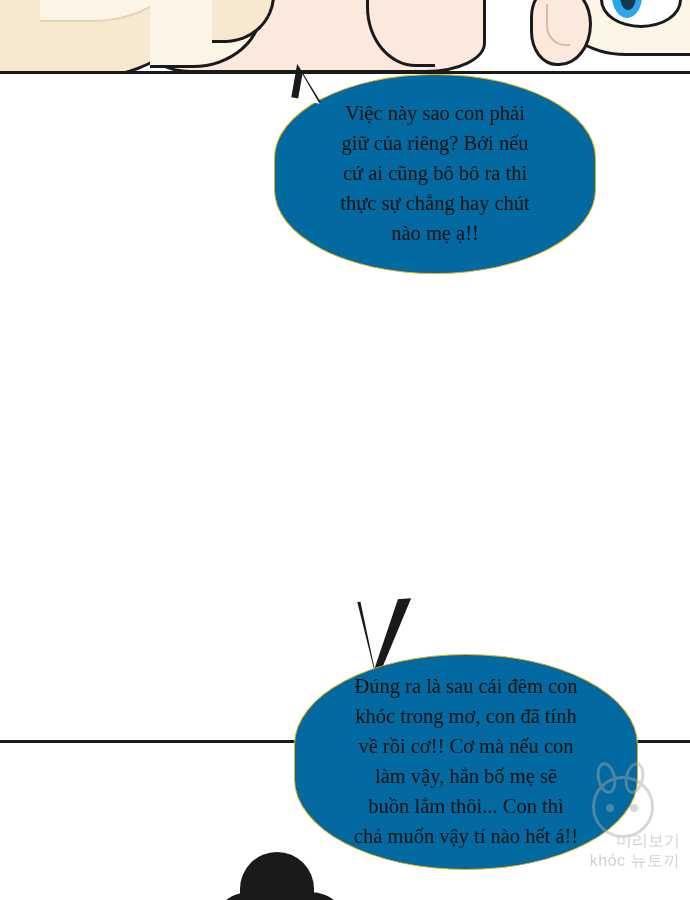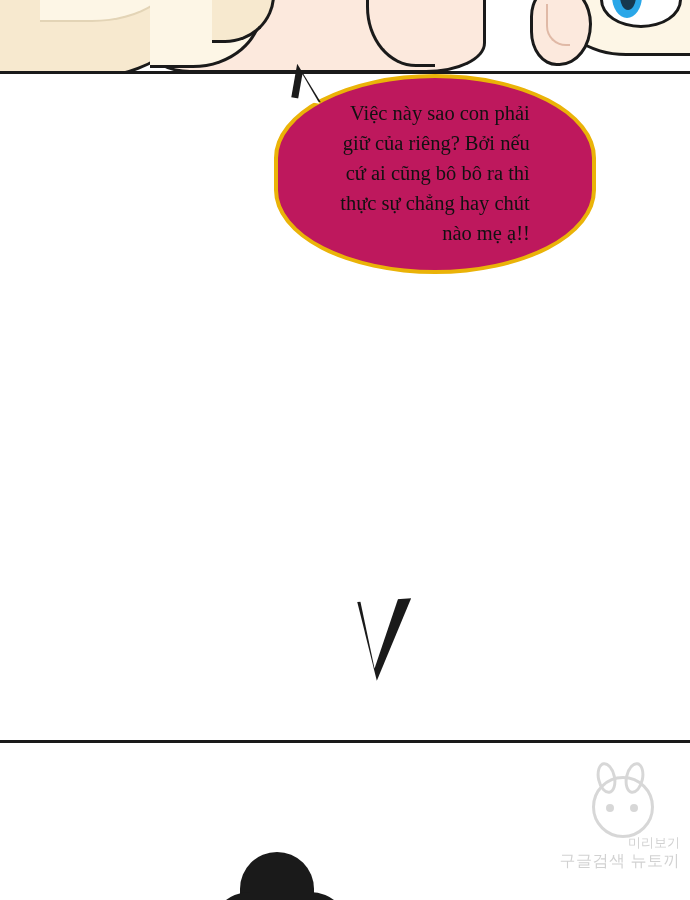--- a/index.html
+++ b/index.html
@@ -189,28 +189,28 @@
     top: 892px;
     width: 140px;
     height: 40px;
     background: #1a1a1a;
     border-radius: 50px 50px 0 0;
   }
 
   
   .bubble {
     position: absolute;
-    background: #be185d;
-    border: 4px solid #eab308;
+    background: #0369a1;
+    border: 1px solid #eab308;
     border-radius: 50% / 42%;
     box-sizing: border-box;
     display: flex;
     align-items: center;
     justify-content: center;
-    text-align: right;
+    text-align: center;
   }
   .bubble p {
     margin: 0;
     font-family: "Liberation Serif", serif;
     font-size: 20.5px;
     line-height: 1.46;
     color: #111111;
     padding: 0 22px;
     white-space: pre-line;
   }
@@ -305,21 +305,21 @@
     font-size: 16px;
     color: #9a9a9a;
     letter-spacing: 0.5px;
     white-space: nowrap;
   }
   .wm-text-small {
     position: absolute;
     right: 4px;
     bottom: 22px;
     font-family: "Liberation Sans", sans-serif;
-    font-size: 13px;
+    font-size: 16px;
     color: #9a9a9a;
     white-space: nowrap;
   }
   .wm-circle {
     position: absolute;
     right: 30px;
     bottom: 36px;
     width: 56px;
     height: 56px;
     border: 3px solid #a8a8a8;
@@ -382,24 +382,32 @@
     <p>Việc này sao con phải
 giữ của riêng? Bởi nếu
 cứ ai cũng bô bô ra thì
 thực sự chẳng hay chút
 nào mẹ ạ!!</p>
   </div>
 
   <div class="tail" id="tail-2"></div>
   <div id="tail-2-fill"></div>
 
+  <div class="bubble" id="bubble-3">
+    <p>Đúng ra là sau cái đêm con
+khóc trong mơ, con đã tính
+về rồi cơ!! Cơ mà nếu con
+làm vậy, hẳn bố mẹ sẽ
+buồn lắm thôi... Con thì
+chả muốn vậy tí nào hết á!!</p>
+  </div>
 
   <div class="watermark">
     <div class="wm-circle"></div>
     <div class="wm-ear-l"></div>
     <div class="wm-ear-r"></div>
     <div class="wm-eye-l"></div>
     <div class="wm-eye-r"></div>
     <div class="wm-text-small">미리보기</div>
-    <div class="wm-text">구글검색 뉴토끼</div>
+    <div class="wm-text">khóc 뉴토끼</div>
   </div>
 
 </div>
 
 </body></html>

